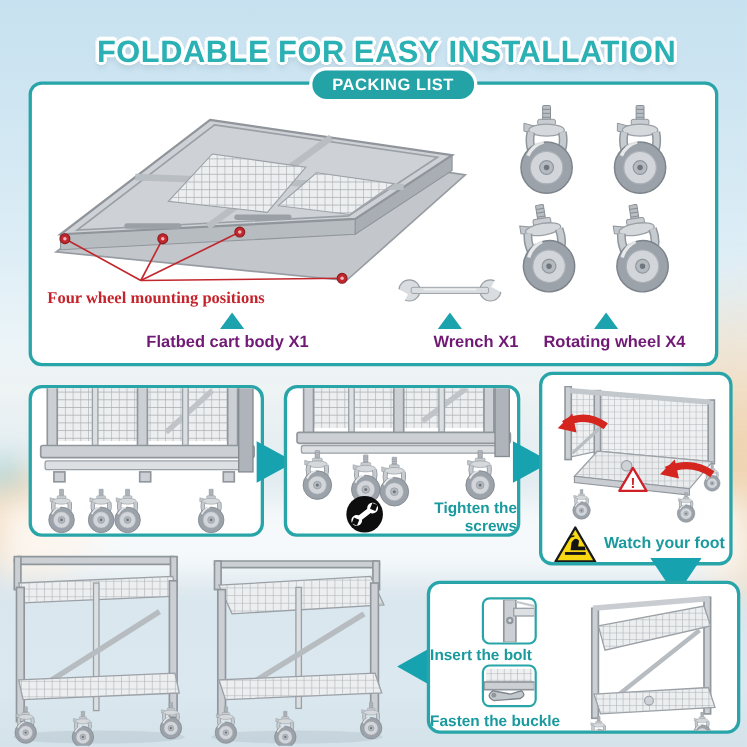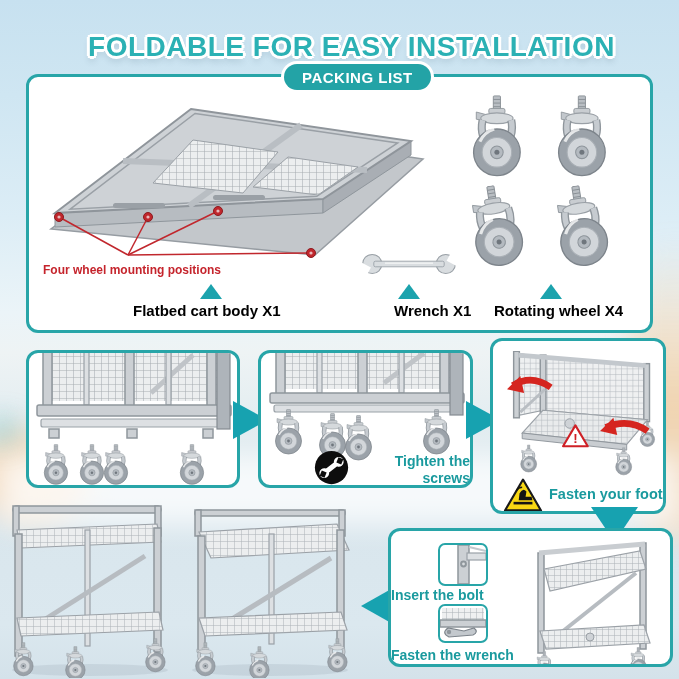--- a/index.html
+++ b/index.html
@@ -28,22 +28,22 @@
     background:#23a3a6;color:#fff;font-weight:bold;font-size:15px;letter-spacing:.5px;
     border-radius:13px;display:flex;align-items:center;justify-content:center;
     box-shadow:0 0 0 3px #ffffff;
   }
   .p1{left:26px;top:350px;width:214px;height:138px;}
   .p2{left:258px;top:350px;width:215px;height:138px;}
   .p3{left:490px;top:338px;width:176px;height:176px;}
   .p4{left:388px;top:528px;width:285px;height:139px;}
 
   .abs{position:absolute;}
-  .teal-label{position:absolute;color:#000000;font-weight:bold;font-size:15px;white-space:nowrap;}
-  .red-note{position:absolute;color:#c5242c;font-weight:bold;font-size:12px;white-space:nowrap;}
+  .teal-label{position:absolute;color:#701a75;font-weight:bold;font-size:15px;white-space:nowrap;}
+  .red-note{position:absolute;color:#c5242c;font-weight:bold;font-size:15px;white-space:nowrap;font-family:Liberation Serif, serif;}
   .tri-up{position:absolute;width:0;height:0;border-left:11px solid transparent;border-right:11px solid transparent;border-bottom:15px solid #1ca3ad;}
 
   .arrow{position:absolute;background:#17a2b0;}
   .arrow-right{clip-path:polygon(0 0,100% 50%,0 100%);}
   .arrow-down{clip-path:polygon(0 0,100% 0,50% 100%);}
   .arrow-left{clip-path:polygon(100% 0,100% 100%,0 50%);}
   .a1{left:233px;top:401px;width:35px;height:38px;}
   .a2{left:466px;top:401px;width:35px;height:38px;}
   .a3{left:591px;top:507px;width:47px;height:35px;}
   .a4{left:361px;top:584px;width:39px;height:44px;}
@@ -294,21 +294,21 @@
         <text x="72" y="97" text-anchor="middle" font-size="14" font-weight="bold" fill="#cf2026" font-family="Liberation Sans, sans-serif">!</text>
       </g>
     </svg>
 
     <svg class="abs" style="left:8px;top:136px" width="44" height="36" viewBox="0 0 48 42">
       <path d="M24,3 L45,39 L3,39 Z" fill="#f8d713" stroke="#1a1a1a" stroke-width="2.5" stroke-linejoin="round"></path>
       <path d="M20,19 q4,-7 8,-2 l-1,6 h7 l1,4 h-16 z" fill="#141414"></path>
       <rect x="13" y="29" width="22" height="3" fill="#141414"></rect>
       <path d="M16,16 q3,-4 7,-4" stroke="#141414" stroke-width="1.6" fill="none"></path>
     </svg>
-    <div class="warn-text" style="left:56px;top:145px">Fasten your foot</div>
+    <div class="warn-text" style="left:56px;top:145px">Watch your foot</div>
   </div>
 
   <div class="arrow arrow-down a3"></div>
 
   <svg class="abs" style="left:5px;top:500px" width="170" height="178" viewBox="0 0 170 178">
     <defs>
       <pattern id="meshE" width="7" height="7" patternUnits="userSpaceOnUse">
         <path d="M0,0H7M0,0V7" stroke="#aab0b6" stroke-width="1" fill="none"></path>
       </pattern>
     </defs>
@@ -374,21 +374,21 @@
             <path d="M0,0H6M0,0V6" stroke="#aab0b6" stroke-width="1" fill="none"></path>
           </pattern>
         </defs>
         <rect x="2" y="2" width="42" height="12" fill="#eff0f1"></rect>
         <rect x="2" y="2" width="42" height="12" fill="url(#meshG)"></rect>
         <rect x="0" y="14" width="46" height="7" class="metal"></rect>
         <path d="M8,22 q-7,5 1,9 l24,-2 q6,-3 1,-7 l-10,3 z" fill="#c3c8cd" stroke="#7d848b" stroke-width="1.2"></path>
         <circle cx="9" cy="26" r="2.2" fill="#8f969c"></circle>
       </svg>
     </div>
-    <div class="small-label" style="left:0px;top:116px;width:160px">Fasten the wrench</div>
+    <div class="small-label" style="left:0px;top:116px;width:160px">Fasten the buckle</div>
 
     <svg class="abs" style="left:133px;top:8px" width="142" height="128" viewBox="0 0 142 128">
       <defs>
         <pattern id="meshH" width="6" height="6" patternUnits="userSpaceOnUse">
           <path d="M0,0H6M0,0V6" stroke="#aab0b6" stroke-width="1" fill="none"></path>
         </pattern>
       </defs>
       <rect x="14" y="14" width="6" height="100" class="metal"></rect>
       <rect x="116" y="4" width="6" height="106" class="metal"></rect>
       <line x1="15" y1="14" x2="121" y2="5" stroke="#c9cdd1" stroke-width="5"></line>

